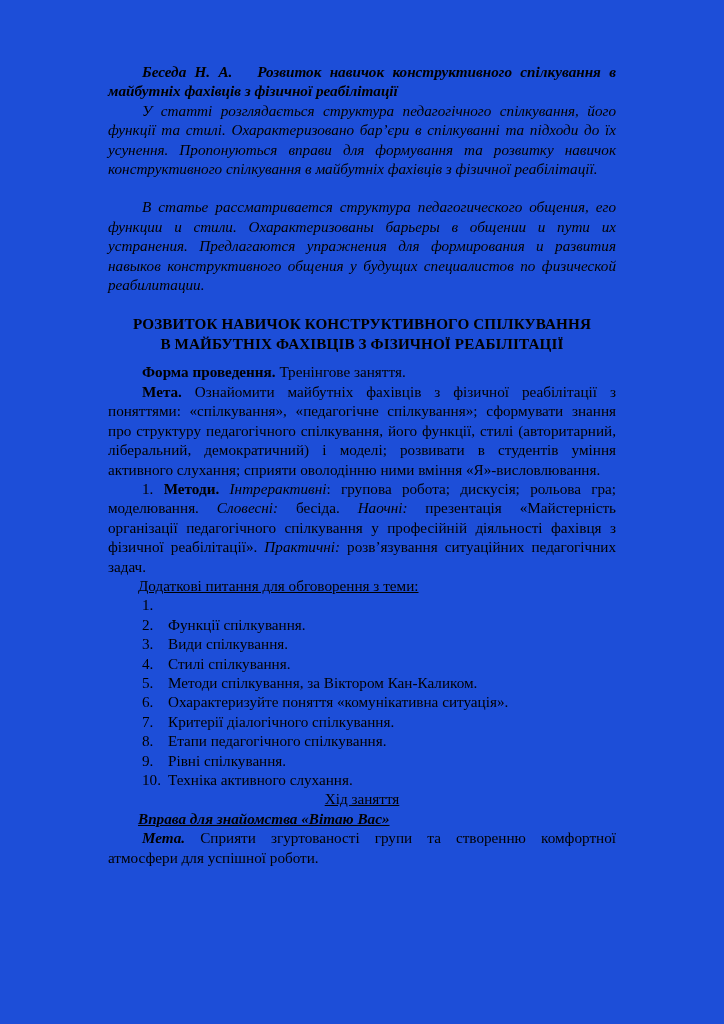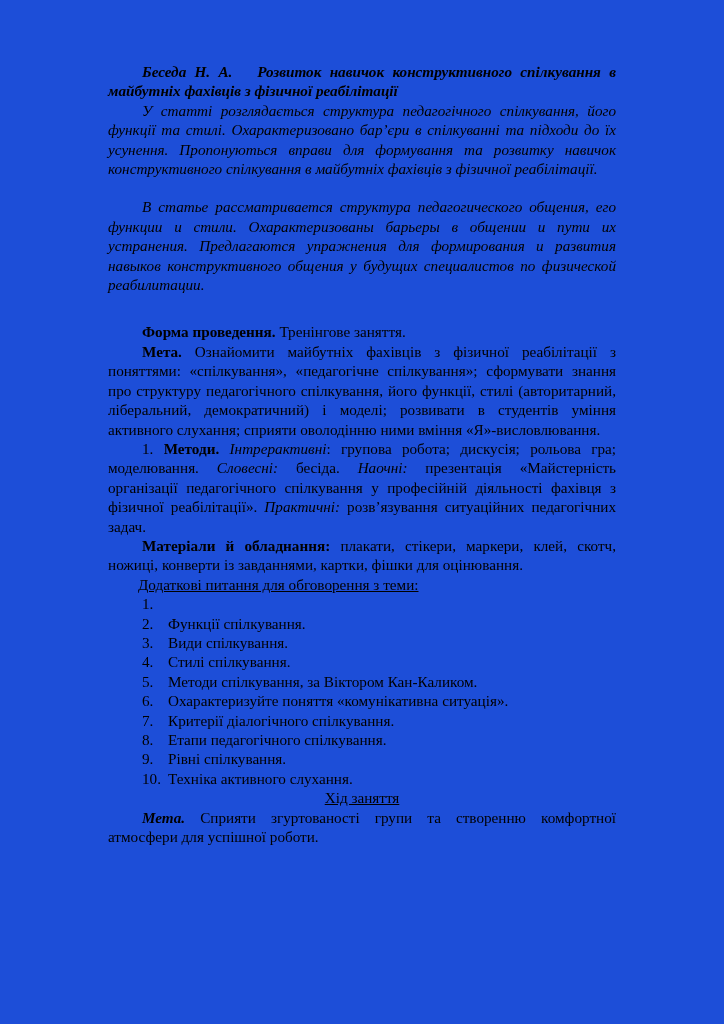--- a/index.html
+++ b/index.html
@@ -109,40 +109,41 @@
     </p>
 
     <p class="abstract indent">У статті розглядається структура педагогічного спілкування, його функції та стилі. Охарактеризовано бар’єри в спілкуванні та підходи до їх усунення. Пропонуються вправи для формування та розвитку навичок конструктивного спілкування в майбутніх фахівців з фізичної реабілітації.</p>
 
     <div class="gap-md"></div>
 
     <p class="abstract indent">В статье рассматривается структура педагогического общения, его функции и стили. Охарактеризованы барьеры в общении и пути их устранения. Предлагаются упражнения для формирования и развития навыков конструктивного общения у будущих специалистов по физической реабилитации.</p>
 
     <div class="gap-lg"></div>
 
+    <div class="doc-title">
+      <div>РОЗВИТОК НАВИЧОК КОНСТРУКТИВНОГО СПІЛКУВАННЯ</div>
+      <div>В МАЙБУТНІХ ФАХІВЦІВ З ФІЗИЧНОЇ РЕАБІЛІТАЦІЇ</div>
+    </div>
 
     <div class="gap-sm"></div>
 
     <p class="indent">
       <span class="b">Форма проведення.</span><span> Тренінгове заняття.</span>
     </p>
 
     <p class="indent">
       <span class="b">Мета.</span><span> Ознайомити майбутніх фахівців з фізичної реабілітації з поняттями: «спілкування», «педагогічне спілкування»; сформувати знання про структуру педагогічного спілкування, його функції, стилі (авторитарний, ліберальний, демократичний) і моделі; розвивати в студентів уміння активного слухання; сприяти оволодінню ними вміння «Я»-висловлювання.</span>
     </p>
 
     <p class="indent">
       <span>1.</span>
       <span class="b">Методи.</span>
       <span class="i">Інтрерактивні</span><span>: групова робота; дискусія; рольова гра; моделювання. </span><span class="i">Словесні:</span><span> бесіда. </span><span class="i">Наочні:</span><span> презентація «Майстерність організації педагогічного спілкування у професійній діяльності фахівця з фізичної реабілітації». </span><span class="i">Практичні:</span><span> розв’язування ситуаційних педагогічних задач.</span>
     </p>
 
-    <p class="indent">
-      <span class="b">Матеріали й обладнання:</span><span> плакати, стікери, маркери, клей, скотч, ножиці, конверти із завданнями, картки, фішки для оцінювання.</span>
-    </p>
 
     <p class="indent-sm">
       <span class="u">Додаткові питання для обговорення з теми:</span>
     </p>
 
     <ol class="qlist">
       <li>
         <span class="num">1.</span>
       </li>
       <li>
@@ -180,19 +181,22 @@
       <li>
         <span class="num wide">10.</span>
         <span class="txt">Техніка активного слухання.</span>
       </li>
     </ol>
 
     <p class="center">
       <span class="underline-head">Хід заняття</span>
     </p>
 
+    <p class="indent-sm">
+      <span class="sub-head-ital">Вправа для знайомства «Вітаю Вас»</span>
+    </p>
 
     <p class="indent">
       <span class="bi">Мета.</span><span> Сприяти згуртованості групи та створенню комфортної атмосфери для успішної роботи.</span>
     </p>
 
   </div>
 </div>
 
 </body></html>

